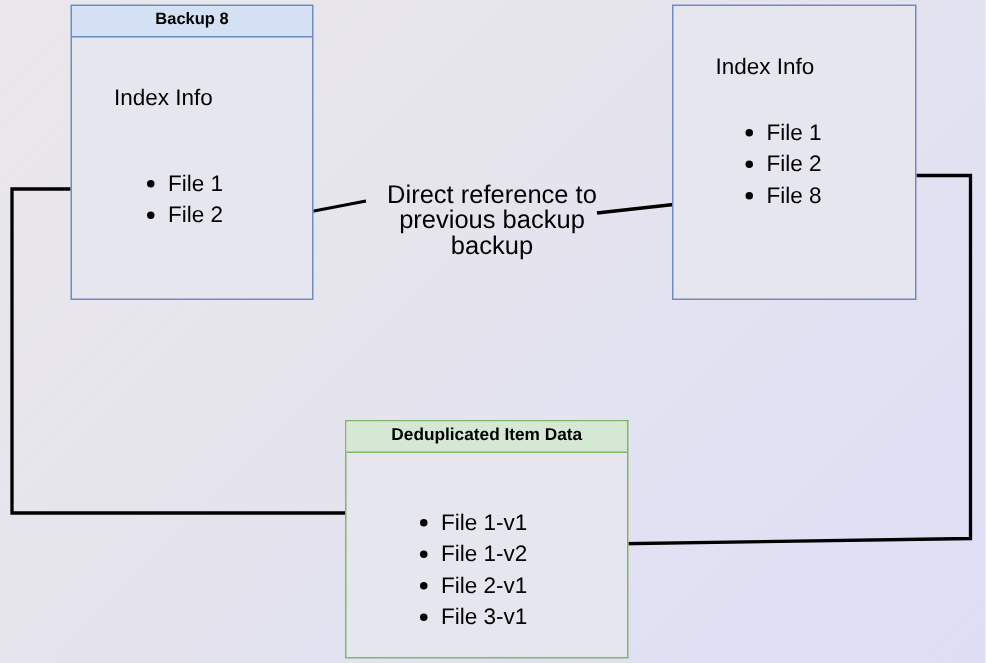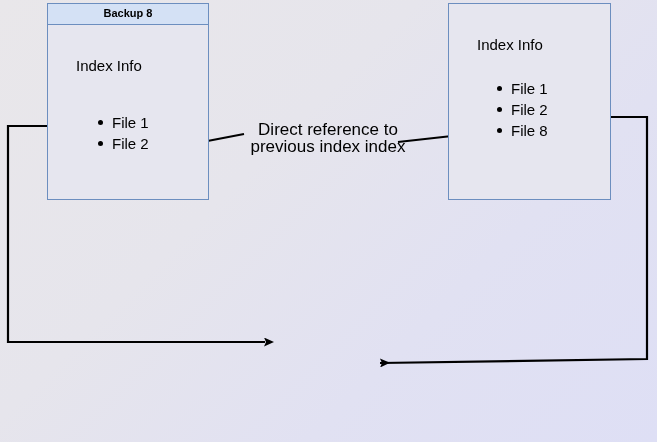--- a/index.html
+++ b/index.html
@@ -151,19 +151,30 @@
     <div class="node-body">
       <span class="index-label">Index Info</span>
       <ul class="file-list" id="backup2-list">
         <li>File 1</li>
         <li>File 2</li>
         <li>File 8</li>
       </ul>
     </div>
   </div>
 
+  <div class="node green" id="dedup" style="left:230px; top:280px; width:189px; height:159px;">
+    <div class="node-header">Deduplicated Item Data</div>
+    <div class="node-body">
+      <ul class="file-list" id="dedup-list">
+        <li>File 1-v1</li>
+        <li>File 1-v2</li>
+        <li>File 2-v1</li>
+        <li>File 3-v1</li>
+      </ul>
+    </div>
+  </div>
 
   <div class="edge-label">
     <div>Direct reference to</div>
-    <div>previous index index</div>
+    <div>previous backup backup</div>
   </div>
 
 </div>
 
 </body></html>

